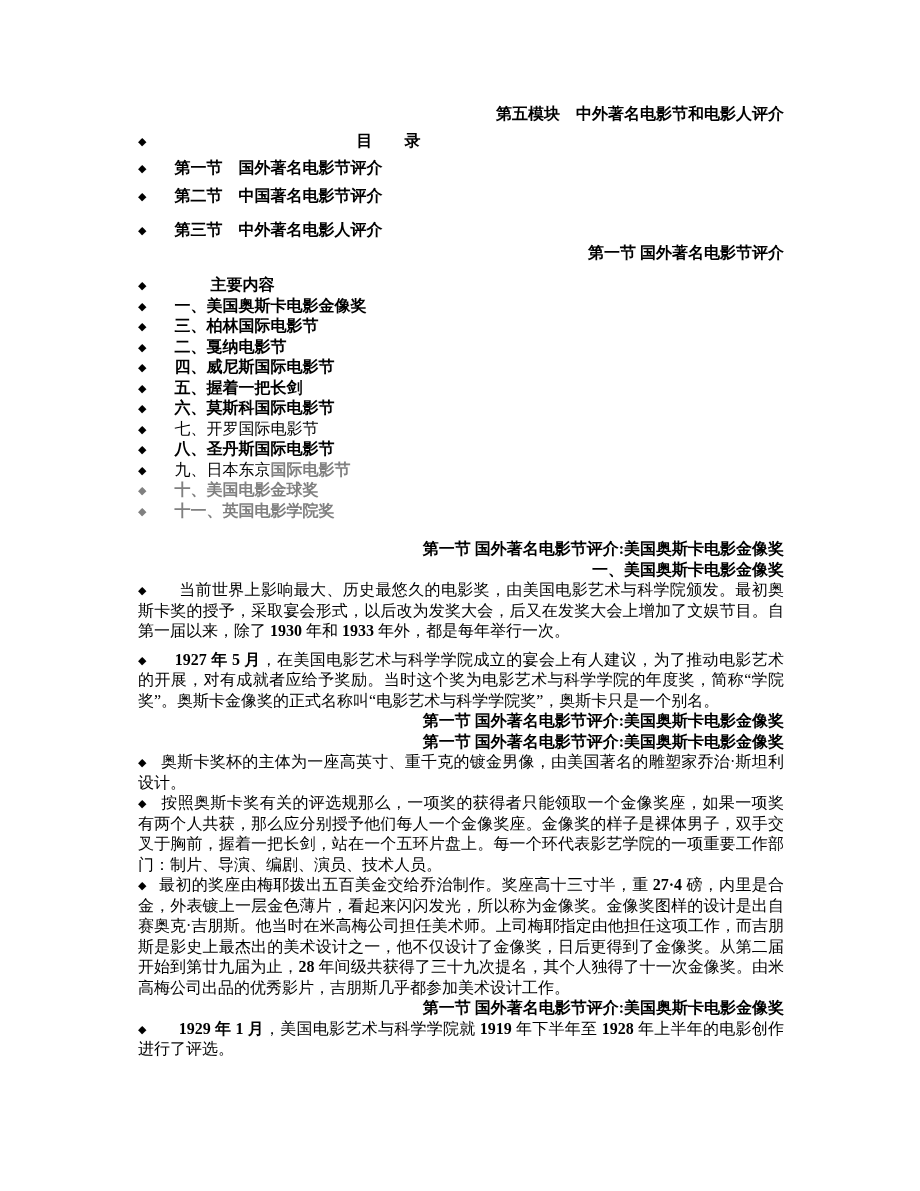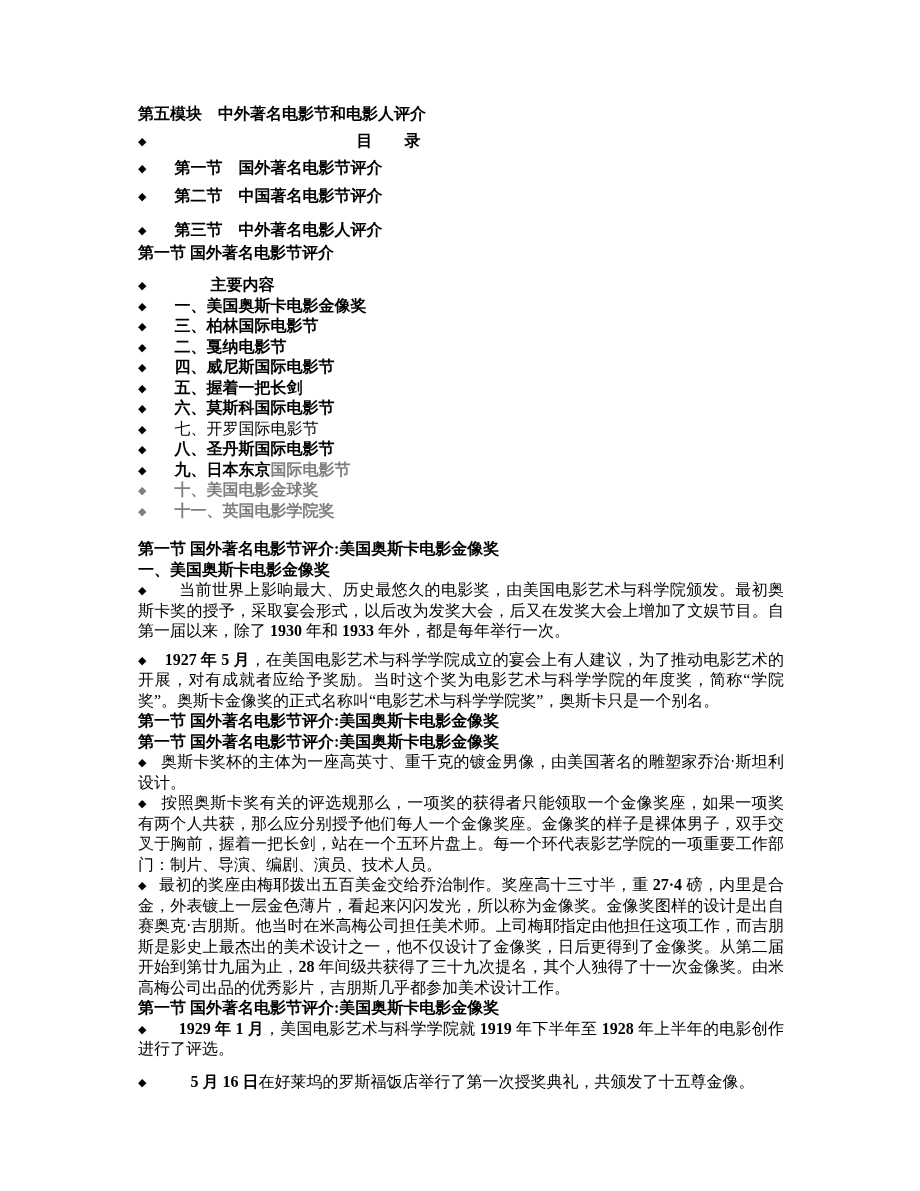--- a/index.html
+++ b/index.html
@@ -8,21 +8,21 @@
     width:920px; height:1191px;
     background:#ffffff;
     box-sizing:border-box;
     padding:104px 136px 40px 138px;
     overflow:hidden;
     font-family:"Liberation Serif","DejaVu Serif",serif;
     font-size:16px;
     color:#000000;
   }
   .line { line-height:20.5px; min-height:20.5px; }
-  .heading { font-weight:bold; }
+  .heading { font-weight:bold;text-align:right; }
   .para { text-align:justify; }
   .blt { font-size:11px; vertical-align:1px; letter-spacing:0; }
   .blt.gray { color:#808080; }
   .sp { display:inline-block; height:1px; }
   .gap { width:100%; }
 </style>
 </head>
 <body>
 
 <div class="page">
@@ -36,31 +36,30 @@
       <div class="gap" style="height: 12px;"></div>
       <div class="line bullet"><span class="blt">◆</span><span class="sp" style="width: 64px;"></span><span style="font-weight: bold;">主要内容</span></div>
       <div class="line bullet"><span class="blt">◆</span><span class="sp" style="width: 28px;"></span><span style="font-weight: bold;">一、美国奥斯卡电影金像奖</span></div>
       <div class="line bullet"><span class="blt">◆</span><span class="sp" style="width: 28px;"></span><span style="font-weight: bold;">三、柏林国际电影节</span></div>
       <div class="line bullet"><span class="blt">◆</span><span class="sp" style="width: 28px;"></span><span style="font-weight: bold;">二、戛纳电影节</span></div>
       <div class="line bullet"><span class="blt">◆</span><span class="sp" style="width: 28px;"></span><span style="font-weight: bold; margin-top: 24px;">四、威尼斯国际电影节</span></div>
       <div class="line bullet"><span class="blt">◆</span><span class="sp" style="width: 28px;"></span><span style="font-weight: bold;">五、握着一把长剑</span></div>
       <div class="line bullet"><span class="blt">◆</span><span class="sp" style="width: 28px;"></span><span style="font-weight: bold;">六、莫斯科国际电影节</span></div>
       <div class="line bullet"><span class="blt">◆</span><span class="sp" style="width: 28px;"></span><span style="font-weight: normal;">七、开罗国际电影节</span></div>
       <div class="line bullet"><span class="blt">◆</span><span class="sp" style="width: 28px;"></span><span style="font-weight: bold;">八、圣丹斯国际电影节</span></div>
-      <div class="line bullet"><span class="blt">◆</span><span class="sp" style="width: 28px;"></span><span style="font-weight: bold;">九、日本东京</span><span style="font-weight: bold; color: rgb(128, 128, 128);">国际电影节</span></div>
+      <div class="line bullet"><span class="blt">◆</span><span class="sp" style="width: 28px;"></span><span style="font-weight: normal;">九、日本东京</span><span style="font-weight: bold; color: rgb(128, 128, 128);">国际电影节</span></div>
       <div class="line bullet"><span class="blt gray">◆</span><span class="sp" style="width: 28px;"></span><span style="font-weight: bold; color: rgb(128, 128, 128);">十、美国电影金球奖</span></div>
       <div class="line bullet"><span class="blt gray">◆</span><span class="sp" style="width: 28px;"></span><span style="font-weight: bold; color: rgb(128, 128, 128);">十一、英国电影学院奖</span></div>
       <div class="gap" style="height: 18px;"></div>
       <div class="line heading"><span style="font-weight: bold;">第一节 国外著名电影节评介:美国奥斯卡电影金像奖</span></div>
       <div class="line heading"><span style="font-weight: bold;">一、美国奥斯卡电影金像奖</span></div>
       <div class="line para"><span class="blt">◆</span><span class="sp" style="width: 32px;"></span><span>当前世界上影响最大、历史最悠久的电影奖，由美国电影艺术与科学院颁发。最初奥斯卡奖的授予，采取宴会形式，以后改为发奖大会，后又在发奖大会上增加了文娱节目。自第一届以来，除了 </span><span style="font-weight: bold;">1930</span><span> 年和 </span><span style="font-weight: bold;">1933</span><span> 年外，都是每年举行一次。</span></div>
-      <div class="line para" style="margin-top: 8px;"><span class="blt">◆</span><span class="sp" style="width: 18px;"></span><span style="font-weight: bold;">1927 年 5 月</span><span>，在美国电影艺术与科学学院成立的宴会上有人建议，为了推动电影艺术的开展，对有成就者应给予奖励。当时这个奖为电影艺术与科学学院的年度奖，简称“学院奖”。奥斯卡金像奖的正式名称叫“电影艺术与科学学院奖”，奥斯卡只是一个别名。</span></div>
+      <div class="line para" style="margin-top: 8px;"><span class="blt">◆</span><span class="sp" style="width: 18px;"></span><span style="font-weight: bold; margin-left: 10px;">1927 年 5 月</span><span>，在美国电影艺术与科学学院成立的宴会上有人建议，为了推动电影艺术的开展，对有成就者应给予奖励。当时这个奖为电影艺术与科学学院的年度奖，简称“学院奖”。奥斯卡金像奖的正式名称叫“电影艺术与科学学院奖”，奥斯卡只是一个别名。</span></div>
       <div class="line heading"><span style="font-weight: bold;">第一节 国外著名电影节评介:美国奥斯卡电影金像奖</span></div>
       <div class="line heading"><span style="font-weight: bold;">第一节 国外著名电影节评介:美国奥斯卡电影金像奖</span></div>
       <div class="line para"><span class="blt">◆</span><span class="sp" style="width: 14px;"></span><span>奥斯卡奖杯的主体为一座高英寸、重千克的镀金男像，由美国著名的雕塑家乔治·斯坦利设计。</span></div>
       <div class="line para"><span class="blt">◆</span><span class="sp" style="width: 14px;"></span><span>按照奥斯卡奖有关的评选规那么，一项奖的获得者只能领取一个金像奖座，如果一项奖有两个人共获，那么应分别授予他们每人一个金像奖座。金像奖的样子是裸体男子，双手交叉于胸前，握着一把长剑，站在一个五环片盘上。每一个环代表影艺学院的一项重要工作部门：制片、导演、编剧、演员、技术人员。</span></div>
       <div class="line para"><span class="blt">◆</span><span class="sp" style="width: 12px;"></span><span>最初的奖座由梅耶拨出五百美金交给乔治制作。奖座高十三寸半，重 </span><span style="font-weight: bold;">27·4</span><span> 磅，内里是合金，外表镀上一层金色薄片，看起来闪闪发光，所以称为金像奖。金像奖图样的设计是出自赛奥克·吉朋斯。他当时在米高梅公司担任美术师。上司梅耶指定由他担任这项工作，而吉朋斯是影史上最杰出的美术设计之一，他不仅设计了金像奖，日后更得到了金像奖。从第二届开始到第廿九届为止，</span><span style="font-weight: bold;">28</span><span> 年间级共获得了三十九次提名，其个人独得了十一次金像奖。由米高梅公司出品的优秀影片，吉朋斯几乎都参加美术设计工作。</span></div>
       <div class="line heading"><span style="font-weight: bold;">第一节 国外著名电影节评介:美国奥斯卡电影金像奖</span></div>
       <div class="line para"><span class="blt">◆</span><span class="sp" style="width: 32px;"></span><span style="font-weight: bold;">1929 年 1 月</span><span>，美国电影艺术与科学学院就 </span><span style="font-weight: bold;">1919</span><span> 年下半年至 </span><span style="font-weight: bold;">1928</span><span> 年上半年的电影创作进行了评选。</span></div>
       <div class="gap" style="height: 12px;"></div>
-      <div class="line para"><span class="blt">◆</span><span class="sp" style="width: 44px;"></span><span style="font-weight: bold;">5 月 16 日</span><span>在好莱坞的罗斯福饭店举行了第一次授奖典礼，共颁发了十五尊金像。</span></div>
     </div>
 </div>
 
 </body></html>

